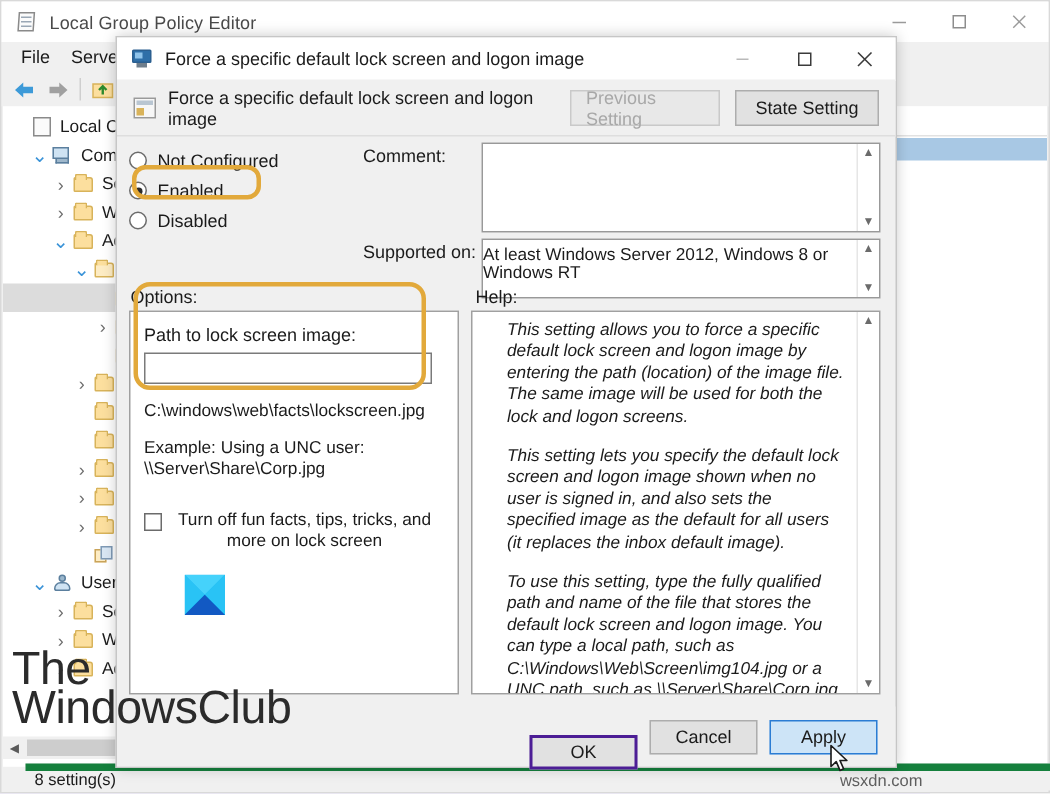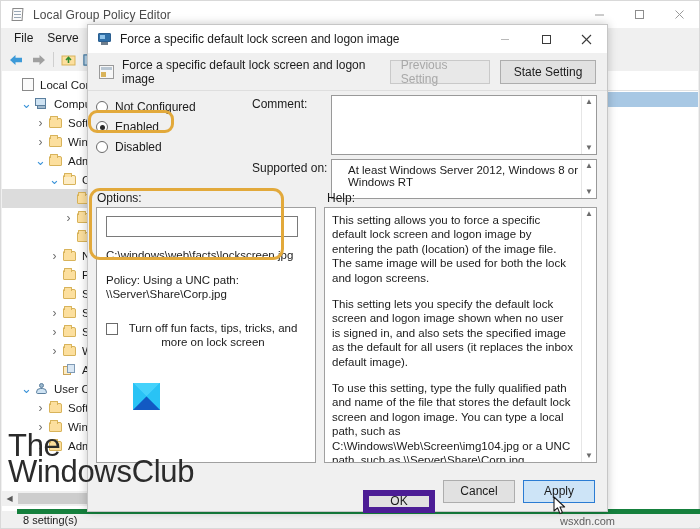--- a/index.html
+++ b/index.html
@@ -177,21 +177,21 @@
     z-index: 40; pointer-events: none;
   }
   .wm-l2 { margin-top: 1px; }
   .wsxdn {
     position: absolute; right: 5px; bottom: 2px;
     font-size: 11px; color: #5e5e5e; z-index: 40;
   }
 
   
   .dlg {
-    position: absolute; left: 87px; top: 24px; width: 521px; height: 488px;
+    position: absolute; left: 77px; top: 24px; width: 521px; height: 488px;
     background: #f0f0f0;
     border: 1px solid #c6c6c6;
     box-shadow: 0 0 9px rgba(0,0,0,.22);
     z-index: 20;
   }
   .dlg-title {
     height: 29px; background: #ffffff;
     display: flex; align-items: center;
     border-bottom: 1px solid #f0f0f0;
   }
@@ -269,21 +269,21 @@
   .cmt-box {
     position: absolute; left: 243px; top: 4px; width: 266px; height: 60px;
     background: #fff; border: 1px solid #999;
   }
   .sup-label {
     position: absolute; left: 164px; top: 70px; font-size: 12px; color: #1b1b1b;
   }
   .sup-box {
     position: absolute; left: 243px; top: 68px; width: 266px; height: 40px;
     background: #fff; border: 1px solid #999;
-    font-size: 11.5px; color: #1b1b1b; padding: 4px 16px;
+    font-size: 11.5px; color: #1b1b1b; padding: 4px 0;
   }
   .vscroll {
     position: absolute; right: 0; top: 0; width: 15px; height: 100%;
     background: #fff; border-left: 1px solid #e6e6e6;
     display: flex; flex-direction: column; justify-content: space-between;
     align-items: center;
   }
   .vs-a { font-size: 8px; color: #6b6b6b; line-height: 12px; }
 
   .opt-panel {
@@ -297,21 +297,21 @@
   .help-cap { left: 239px; top: 100px; }
   .help-panel {
     position: absolute; left: 236px; top: 116px; width: 273px; height: 256px;
     background: #ffffff; border: 1px solid #a0a0a0;
     overflow: hidden;
   }
   .help-text {
     padding: 5px 8px 0 7px; font-size: 11.5px; color: #1b1b1b; line-height: 14.4px;
     width: 256px;
   }
-  .help-text p { margin: 0 0 12px 0; }
+  .help-text p { margin: 0 0 12px 16px; font-style: italic; }
 
   .opt-inner { padding: 8px 9px 0 9px; position: relative; height: 100%; }
   .opt-label { font-size: 12px; color: #1b1b1b; margin-bottom: 5px; }
   .opt-input {
     width: 192px; height: 21px; background: #fff; border: 1px solid #7a7a7a;
   }
   .opt-ex { font-size: 11.5px; color: #1b1b1b; line-height: 14px; margin-top: 11px; }
   .opt-cb-row {
     display: flex; align-items: flex-start; margin-top: 20px;
   }
@@ -330,21 +330,21 @@
     position: absolute; left: 0; bottom: 0; width: 519px; height: 40px;
     background: #f0f0f0;
     display: flex; align-items: center; justify-content: flex-end;
     padding-right: 12px; gap: 8px;
   }
   .btn-f {
     width: 72px; height: 23px; font-size: 12px;
     display: flex; align-items: center; justify-content: center;
     background: #e1e1e1; border: 1px solid #adadad; color: #1b1b1b;
   }
-  .btn-f.primary { border: 6px solid #4c1d95; background: #e1e1e1; margin-top: 20px; }
+  .btn-f.primary { border: 2px solid #4c1d95; background: #e1e1e1; margin-top: 20px; }
   .btn-f.hover { background: #cde4f7; border: 1px solid #2b7cd3; }
 
   
   .hl {
     position: absolute; border: 3px solid #e2a93b; border-radius: 9px;
     z-index: 30; pointer-events: none;
   }
   .hl-enabled { left: 88px; top: 110px; width: 86px; height: 23px; }
   .hl-options { left: 89px; top: 188px; width: 195px; height: 72px; border-radius: 11px; }
 
@@ -684,26 +684,27 @@
           <div class="vs-a">▲</div>
           <div class="vs-a">▼</div>
         </div>
       </div>
 
       <div class="panel-cap opt-cap">Options:</div>
       <div class="panel-cap help-cap">Help:</div>
 
       <div class="opt-panel">
         <div class="opt-inner">
+          <div class="opt-label">Path to lock screen image:</div>
           <div class="opt-input"></div>
           <div class="opt-ex">
             <div>C:\windows\web\facts\lockscreen.jpg</div>
           </div>
           <div class="opt-ex">
-            <div>Policy: Using a UNC path:</div>
+            <div>Example: Using a UNC user:</div>
             <div>\\Server\Share\Corp.jpg</div>
           </div>
           <div class="opt-cb-row">
             <span class="cb"></span>
             <span class="cb-text">Turn off fun facts, tips, tricks, and more on lock screen</span>
           </div>
           <div class="twc-logo">
             <svg width="27" height="27" viewBox="0 0 27 27">
               <rect width="27" height="27" fill="#0aa7ef"></rect>
               <path d="M0 0 L13.5 13.5 L0 27 Z" fill="#29c3f5"></path>

